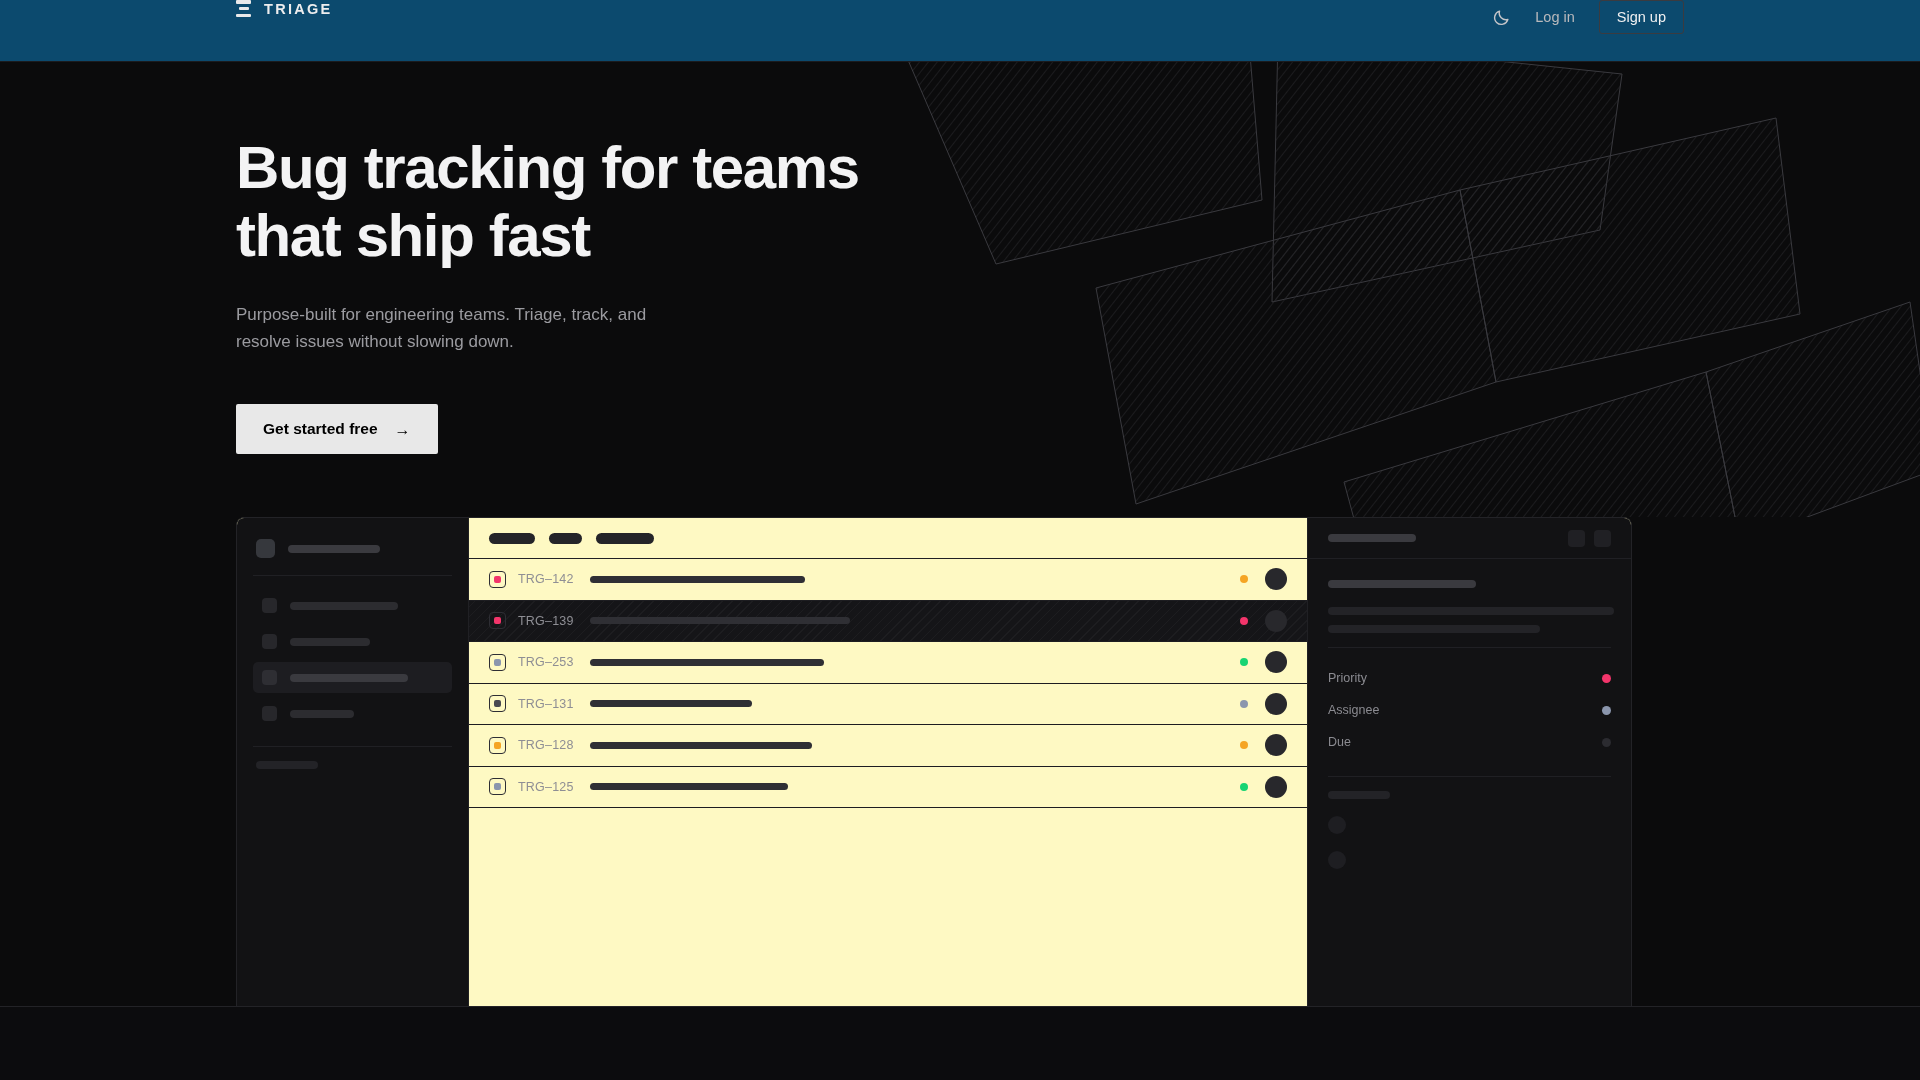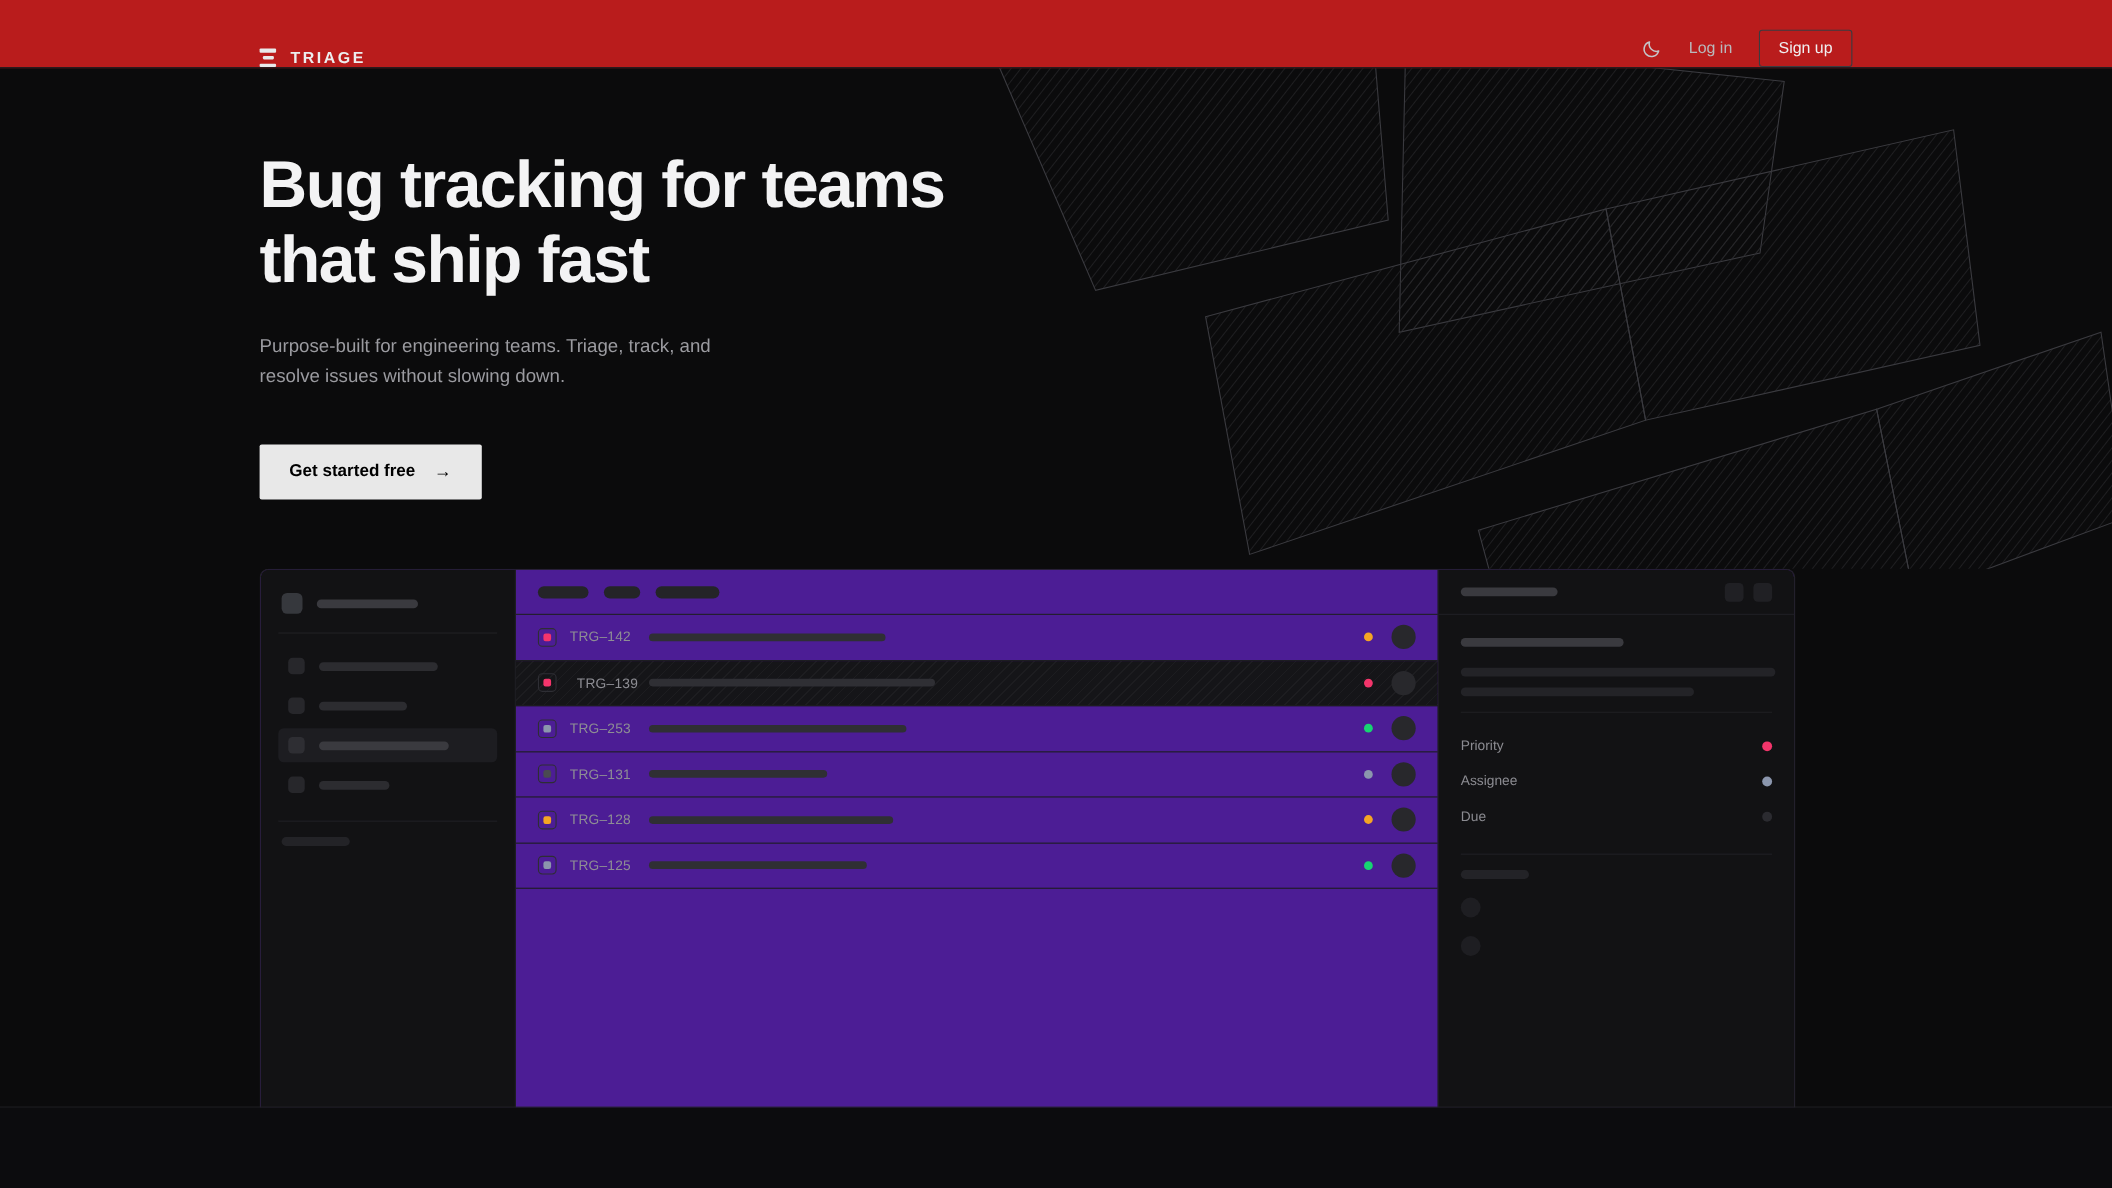--- a/index.html
+++ b/index.html
@@ -17,24 +17,24 @@
     width: 1920px;
     height: 1080px;
     background: #0b0b0c;
   }
 
   
   .navbar {
     position: relative;
     z-index: 20;
     height: 62px;
-    background: #b91c1c;
+    background: #0c4a6e;
     border-bottom: 1px solid #1b1b1e;
     display: flex;
-    align-items: flex-end;
+    align-items: flex-start;
     padding: 0 236px 0 236px;
   }
   .brand { display: flex; align-items: center; gap: 13px; }
   .brand-mark {
     width: 15px; height: 17px;
     display: flex; flex-direction: column; justify-content: space-between;
   }
   .brand-mark i { display: block; height: 3.5px; background: #e9e9ea; border-radius: 1px; }
   .brand-mark i:nth-child(1) { width: 15px; }
   .brand-mark i:nth-child(2) { width: 10px; margin-left: 3px; }
@@ -114,21 +114,21 @@
   .mockup-wrap {
     position: relative;
     margin: 0 236px;
     height: 490px;
     overflow: hidden;
   }
   .mockup {
     position: relative;
     width: 1396px;
     height: 560px;
-    background: #4c1d95;
+    background: #fef9c3;
     border: 1px solid #232327;
     border-radius: 8px 8px 0 0;
     display: flex;
     overflow: hidden;
   }
 
   
   .mk-sidebar {
     width: 232px;
     flex: 0 0 232px;
@@ -174,21 +174,20 @@
   }
   .row.selected {
     background-image: repeating-linear-gradient(
       -45deg,
       rgba(255,255,255,0.035) 0px,
       rgba(255,255,255,0.035) 1px,
       transparent 1px,
       transparent 7px
     );
     background-color: #151518;
-    text-align: right;
   }
   .badge-box {
     width: 17px; height: 17px; border-radius: 4px;
     border: 1px solid #2e2e34;
     display: flex; align-items: center; justify-content: center;
     flex: 0 0 17px;
   }
   .badge-dot { width: 7px; height: 7px; border-radius: 2px; }
   .row-id {
     color: #8e8e94; font-size: 12.5px;

